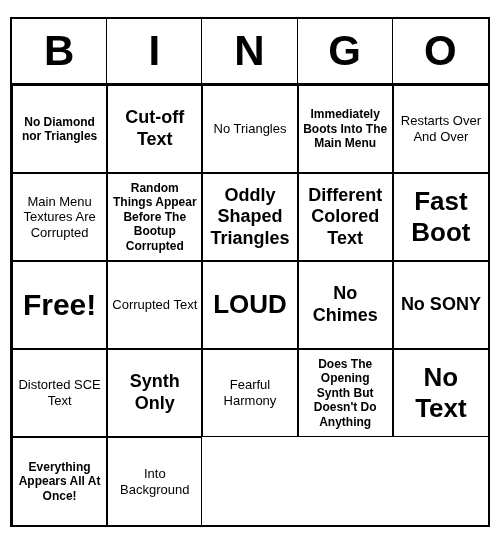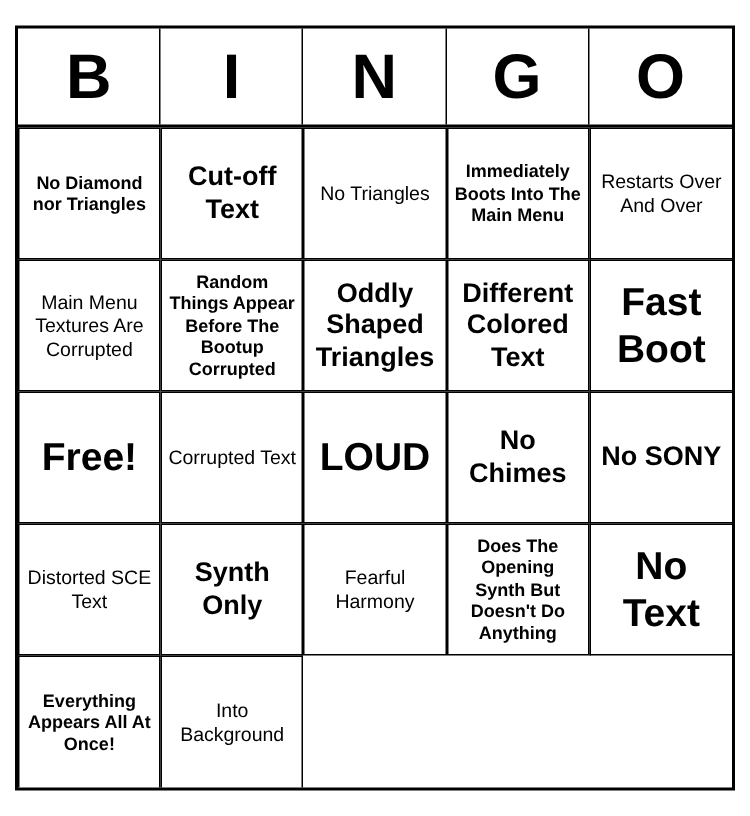--- a/index.html
+++ b/index.html
@@ -63,21 +63,21 @@
     }
     .cell-text.medium {
       font-size: 18px;
       font-weight: bold;
     }
     .cell-text.small {
       font-size: 12px;
       font-weight: bold;
     }
     .free-cell {
-      font-size: 26px;
+      font-size: 30px;
       font-weight: bold;
     }
   </style>
 </head>
 <body>
 
 <div class="bingo-card">
   <div class="bingo-header">
   <div class="bingo-header-cell">B</div>
       <div class="bingo-header-cell">I</div>

